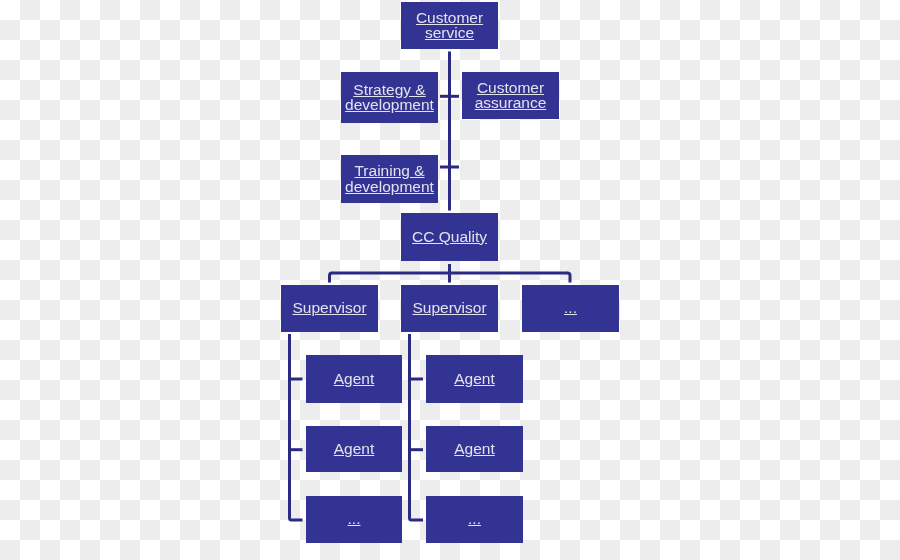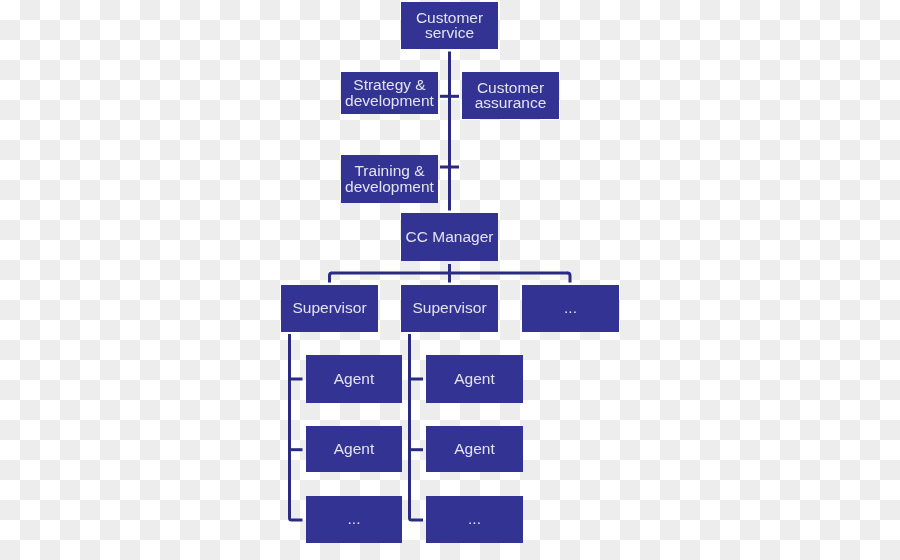--- a/index.html
+++ b/index.html
@@ -30,21 +30,21 @@
     text-align:center;
     line-height:15.4px;
     font-size:15.5px;
     letter-spacing:0px;
     box-sizing:border-box;
     overflow:visible;
     
     will-change:transform;
     -webkit-font-smoothing:antialiased;
   }
-  .box > span{display:block;width:100%;position:relative;top:-0.4px;}
+  .box > span{display:block;width:100%;position:relative;top:-0.4px;text-decoration:underline;}
 </style>
 </head>
 <body>
 
 <div id="stage">
 
   <div id="checker"></div>
 
   <svg id="wires" viewBox="0 0 900 560" width="900" height="560">
     <path d="M449.5 51.5 L449.5 210.5"></path>
@@ -58,31 +58,31 @@
     <path d="M409.5 334 L409.5 518 Q409.5 520 411.5 520 L423 520"></path>
     <path d="M289.5 379 L302.5 379"></path>
     <path d="M289.5 449.7 L302.5 449.7"></path>
     <path d="M409.5 379 L423 379"></path>
     <path d="M409.5 449.7 L423 449.7"></path>
   </svg>
 
   <div class="box" style="left:401px;top:2px;width:97px;height:47px">
       <span>Customer service</span>
     </div>
-  <div class="box" style="left:341px;top:72px;width:97px;height:42px">
+  <div class="box" style="left:341px;top:72px;width:97px;height:51px">
       <span>Strategy &amp; development</span>
     </div>
   <div class="box" style="left:462px;top:72px;width:97px;height:47px">
       <span>Customer assurance</span>
     </div>
   <div class="box" style="left:341px;top:155px;width:97px;height:48px">
       <span>Training &amp; development</span>
     </div>
   <div class="box" style="left:401px;top:213px;width:97px;height:48px">
-      <span>CC Manager</span>
+      <span>CC Quality</span>
     </div>
   <div class="box" style="left:281px;top:285px;width:97px;height:47px">
       <span>Supervisor</span>
     </div>
   <div class="box" style="left:401px;top:285px;width:97px;height:47px">
       <span>Supervisor</span>
     </div>
   <div class="box" style="left:522px;top:285px;width:97px;height:47px">
       <span>...</span>
     </div>

